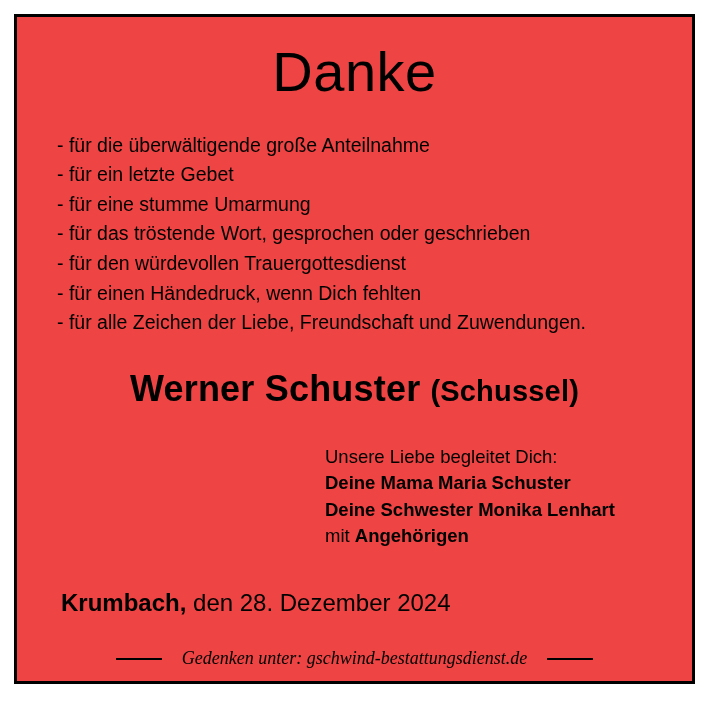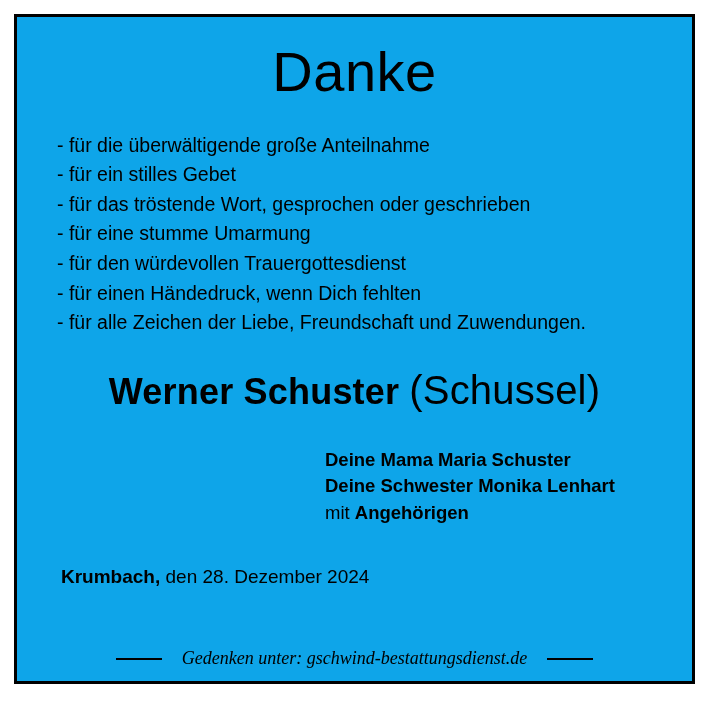--- a/index.html
+++ b/index.html
@@ -14,21 +14,21 @@
     color: #000000;
     overflow: hidden;
   }
   .notice {
     position: absolute;
     left: 14px;
     top: 14px;
     width: 681px;
     height: 670px;
     border: 3px solid #000000;
-    background: #0ea5e9;
+    background: #ef4444;
     box-sizing: border-box;
   }
   .inner {
     position: absolute;
     left: 0;
     top: 0;
     right: 0;
     bottom: 0;
     padding: 0 28px;
     box-sizing: border-box;
@@ -58,41 +58,41 @@
     align-items: baseline;
     justify-content: center;
     gap: 10px;
   }
   .name-main {
     font-size: 36px;
     font-weight: bold;
     letter-spacing: 0.2px;
   }
   .name-nick {
-    font-size: 40px;
-    font-weight: normal;
+    font-size: 29px;
+    font-weight: bold;
     letter-spacing: 0.2px;
     text-align: right;
   }
   .family {
     margin-top: 34px;
     margin-left: 280px;
     font-size: 18.5px;
     line-height: 1.42;
   }
   .family .reg {
     font-weight: 400;
   }
   .family .bold {
     font-weight: bold;
   }
   .place-row {
     margin-top: 40px;
     margin-left: 16px;
-    font-size: 19px;
+    font-size: 24px;
   }
   .place-row .city {
     font-weight: bold;
   }
   .footer {
     position: absolute;
     left: 0;
     right: 0;
     bottom: 12px;
     display: flex;
@@ -118,34 +118,35 @@
 </head>
 <body>
 
 <div class="notice">
   <div class="inner">
 
     <div class="title">Danke</div>
 
     <ul class="thanks-list">
       <li>- für die überwältigende große Anteilnahme</li>
-      <li>- für ein stilles Gebet</li>
+      <li>- für ein letzte Gebet</li>
+      <li>- für eine stumme Umarmung</li>
       <li>- für das tröstende Wort, gesprochen oder geschrieben</li>
-      <li>- für eine stumme Umarmung</li>
       <li>- für den würdevollen Trauergottesdienst</li>
       <li>- für einen Händedruck, wenn Dich fehlten</li>
       <li>- für alle Zeichen der Liebe, Freundschaft und Zuwendungen.</li>
     </ul>
 
     <div class="name-row">
       <span class="name-main">Werner Schuster</span>
       <span class="name-nick">(Schussel)</span>
     </div>
 
     <div class="family">
+      <div class="reg">Unsere Liebe begleitet Dich:</div>
       <div class="bold">Deine Mama Maria Schuster</div>
       <div class="bold">Deine Schwester Monika Lenhart</div>
       <div><span class="reg">mit </span><span class="bold">Angehörigen</span></div>
     </div>
 
     <div class="place-row">
       <span class="city">Krumbach,</span><span class="date"> den 28. Dezember 2024</span>
     </div>
 
     <div class="footer">

